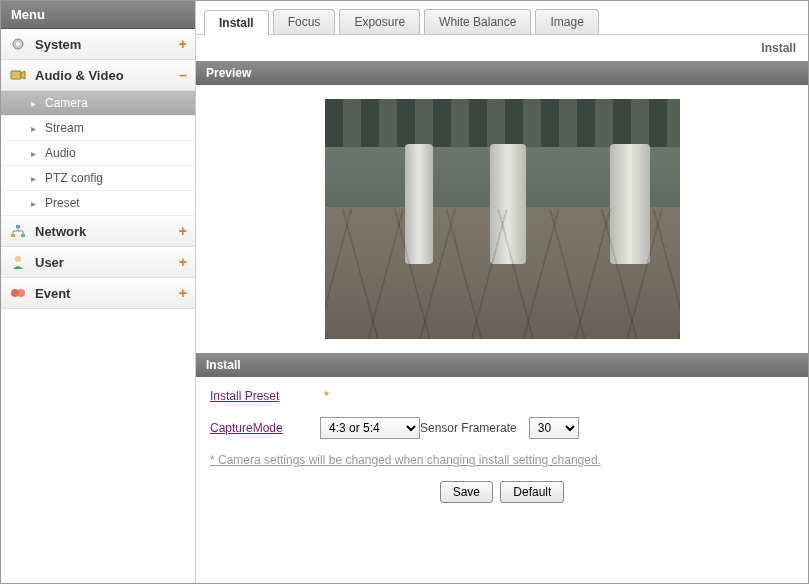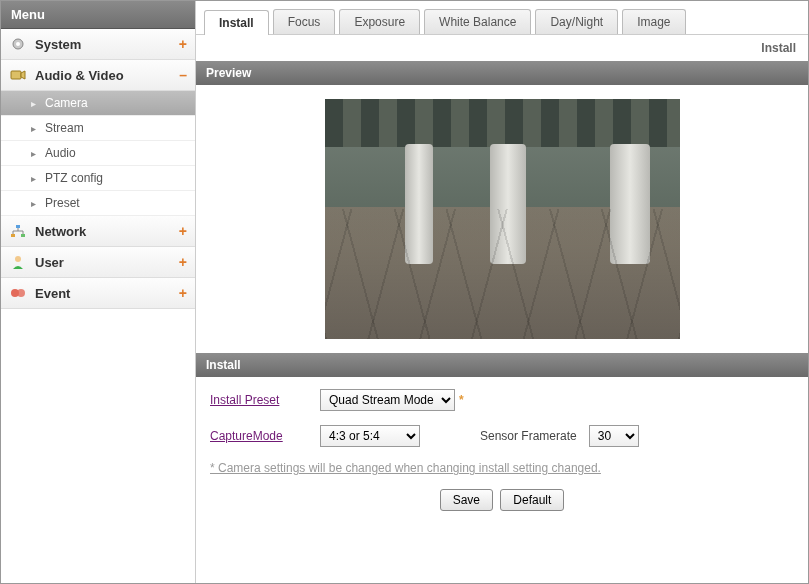--- a/index.html
+++ b/index.html
@@ -31,21 +31,21 @@
   .p1{left:80px;} .p2{left:165px;width:36px;} .p3{left:285px;width:40px;}
   .ceiling { position:absolute; top:0; left:0; right:0; height:48px; background:repeating-linear-gradient(90deg,#3c4640 0 18px,#576056 18px 36px); }
   .floorlines{position:absolute;left:0;right:0;bottom:0;height:130px;background:
      repeating-linear-gradient(75deg, rgba(0,0,0,0.12) 0 2px, transparent 2px 50px),
      repeating-linear-gradient(-75deg, rgba(0,0,0,0.12) 0 2px, transparent 2px 50px);}
   .install-body { padding:12px 14px; }
   .row { display:flex; align-items:center; margin-bottom:14px; }
   .lbl { width:110px; color:#701a75;text-decoration:underline; }
   select { border:1px solid #999; background:linear-gradient(#fff,#eee); padding:2px 4px; font-size:12px; }
   .asterisk { color:#e39a3c; margin-left:4px; font-weight:bold; }
-  .lbl2 { margin-left:60px; margin-right:12px; color:#444;}
+  .lbl2 { margin-right:12px; color:#444;}
   .checkbox { width:14px; height:14px; border:1px solid #888; display:inline-block; background:#fff; vertical-align:middle; margin-left:6px; }
   .note { color:#9a9a9a; margin:8px 0 14px 0; font-size:12px;text-decoration:underline;}
   .btnrow { text-align:center; }
   button.btn { border:1px solid #888; background:linear-gradient(#fdfdfd,#e4e4e4); padding:3px 12px; border-radius:3px; cursor:pointer; margin:0 2px; font-size:12px;}
   svg{display:block;}
 </style>
 </head>
 <body>
 
 <div class="app">
@@ -131,41 +131,39 @@
       <span class="expand">+</span>
     </div>
   </div>
 
   <div class="main">
     <div class="tabs">
       <div class="tab active">Install</div>
       <div class="tab">Focus</div>
       <div class="tab">Exposure</div>
       <div class="tab">White Balance</div>
-      <div class="tab">Day/Night</div>
       <div class="tab">Image</div>
     </div>
     <div class="breadcrumb">Install</div>
 
     <div class="panel-header">Preview</div>
     <div class="preview-area">
       <div class="preview-img">
         <div class="ceiling"></div>
         <div class="pillar p1"></div>
         <div class="pillar p2"></div>
         <div class="pillar p3"></div>
         <div class="floorlines"></div>
       </div>
     </div>
 
     <div class="panel-header">Install</div>
     <div class="install-body">
       <div class="row">
         <span class="lbl">Install Preset</span>
-        <select style="width:135px;"><option>Quad Stream Mode</option></select>
         <span class="asterisk">*</span>
       </div>
       <div class="row">
         <span class="lbl">CaptureMode</span>
         <select style="width:100px;"><option>4:3 or 5:4</option></select>
         <span class="lbl2">Sensor Framerate</span>
         <select style="width:50px;"><option>30</option></select>
       </div>
       <div class="note">* Camera settings will be changed when changing install setting changed.</div>
       <div class="btnrow">

